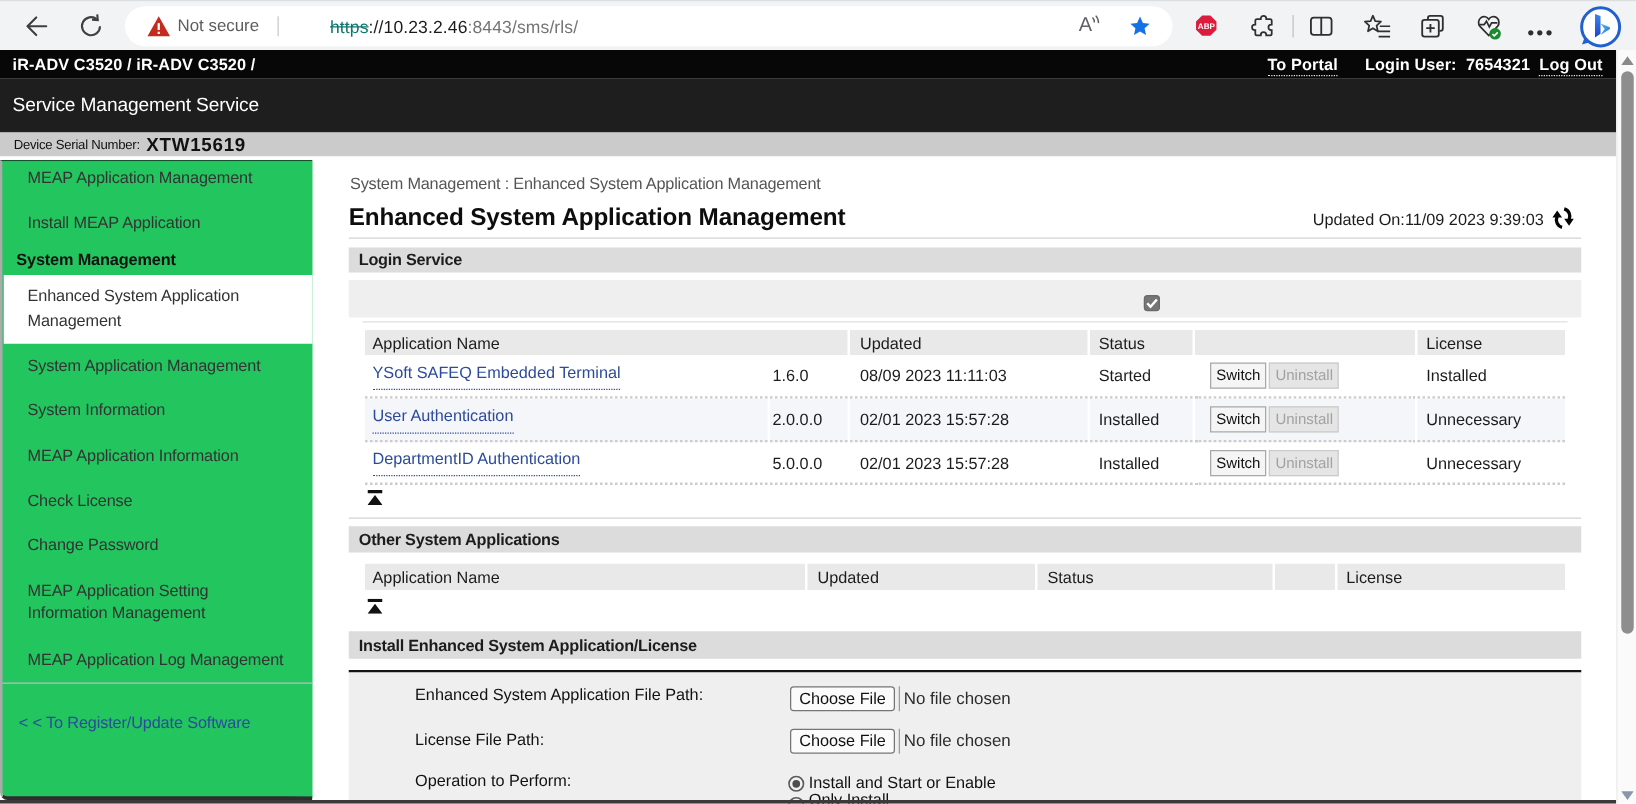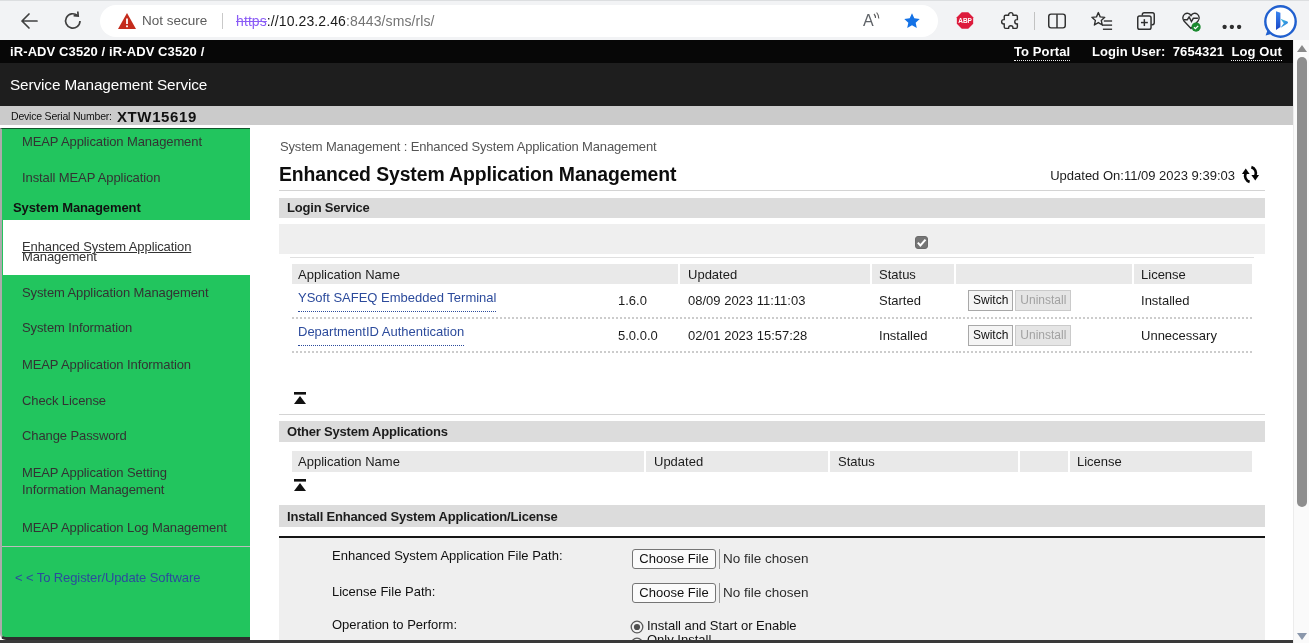--- a/index.html
+++ b/index.html
@@ -4,21 +4,21 @@
 <style>
   * { margin:0; padding:0; box-sizing:border-box; }
   html,body { width:1309px; height:643px; overflow:hidden; }
   body { font-family:"Liberation Sans", sans-serif; position:relative; background:#fff; }
   .abs { position:absolute; }
   
   #chrome { left:0; top:0; width:1309px; height:40px; background:#f2f3f5; border-top:1px solid #dcdee0; }
   #pill { left:100px; top:4px; width:838px; height:32px; background:#fff; border-radius:16px; }
   .ctext { color:#5c5c5c; font-size:13px; }
   #urlrow { left:236px; top:0; height:40px; line-height:40px; font-size:14px; color:#1b1b1b; letter-spacing:0.1px;}
-  #urlrow .red { color:#8b5cf6; text-decoration:line-through; }
+  #urlrow .red { color:#0f766e; text-decoration:line-through;margin-left:28px; }
   #urlrow .gray { color:#747474; }
   
   #hdr1 { left:0; top:40px; width:1293px; height:23px; background:#070707; color:#fff; }
   #hdr1 .t { position:absolute; top:0; height:23px; line-height:24px; font-size:13px; font-weight:bold; letter-spacing:0.1px;}
   #hdr2 { left:0; top:63px; width:1293px; height:43px; background:#1e1e1e; color:#fff; }
   #hdr2 .t { position:absolute; left:10px; top:13px; font-size:15.3px; font-weight:normal; letter-spacing:-0.1px; }
   #serial { left:0; top:106px; width:1293px; height:19px; background:#cbcbcb; color:#111; }
   .dotu { border-bottom:1px dotted #e8e8e8; padding-bottom:1px; }
   
   #sidebar { left:0; top:128px; width:250px; height:512px; background:#22c55e;
@@ -154,21 +154,21 @@
 <div id="serial" class="abs">
   <span class="abs" style="left:11px;top:4px;font-size:10.5px;letter-spacing:-0.2px;">Device Serial Number:</span>
   <span class="abs" style="left:117px;top:2px;font-size:15px;font-weight:bold;letter-spacing:0.6px;">XTW15619</span>
 </div>
 
 <div id="sidebar" class="abs">
   <div id="selbox"></div>
   <span class="si" style="top:5px;">MEAP Application Management</span>
   <span class="si" style="top:41px;">Install MEAP Application</span>
   <span class="si" style="left:11px;top:71px;font-weight:bold;color:#111;">System Management</span>
-  <span class="si" style="top:110px;text-decoration:underline;">Enhanced System Application</span>
+  <span class="si" style="top:100px;">Enhanced System Application</span>
   <span class="si" style="top:120px;">Management</span>
   <span class="si" style="top:156px;">System Application Management</span>
   <span class="si" style="top:191px;">System Information</span>
   <span class="si" style="top:228px;">MEAP Application Information</span>
   <span class="si" style="top:264px;">Check License</span>
   <span class="si" style="top:299px;">Change Password</span>
   <span class="si" style="top:336px;">MEAP Application Setting</span>
   <span class="si" style="top:353px;">Information Management</span>
   <span class="si" style="top:391px;">MEAP Application Log Management</span>
   <div class="abs" style="left:0;top:417px;width:248px;height:1px;background:#bdbdbd"></div>
@@ -217,20 +217,28 @@
         <th class="p7">License</th>
       </tr>
   <tr class="odd" style="height:35px;">
         <td><a class="apl">YSoft SAFEQ Embedded Terminal</a></td>
         <td class="v">1.6.0</td>
         <td class="p8">08/09 2023 11:11:03</td>
         <td class="p7">Started</td>
         <td class="b"><span class="btn">Switch</span><span class="btn dis" style="margin-left:2px;">Uninstall</span></td>
         <td class="p7">Installed</td>
       </tr>
+  <tr class="even" style="height:35px;">
+        <td><a class="apl">User Authentication</a></td>
+        <td class="v">2.0.0.0</td>
+        <td class="p8">02/01 2023 15:57:28</td>
+        <td class="p7">Installed</td>
+        <td class="b"><span class="btn">Switch</span><span class="btn dis" style="margin-left:2px;">Uninstall</span></td>
+        <td class="p7">Unnecessary</td>
+      </tr>
   <tr class="odd" style="height:34px;">
         <td><a class="apl">DepartmentID Authentication</a></td>
         <td class="v">5.0.0.0</td>
         <td class="p8">02/01 2023 15:57:28</td>
         <td class="p7">Installed</td>
         <td class="b"><span class="btn">Switch</span><span class="btn dis" style="margin-left:2px;">Uninstall</span></td>
         <td class="p7">Unnecessary</td>
       </tr>
 </tbody>
   </table>

